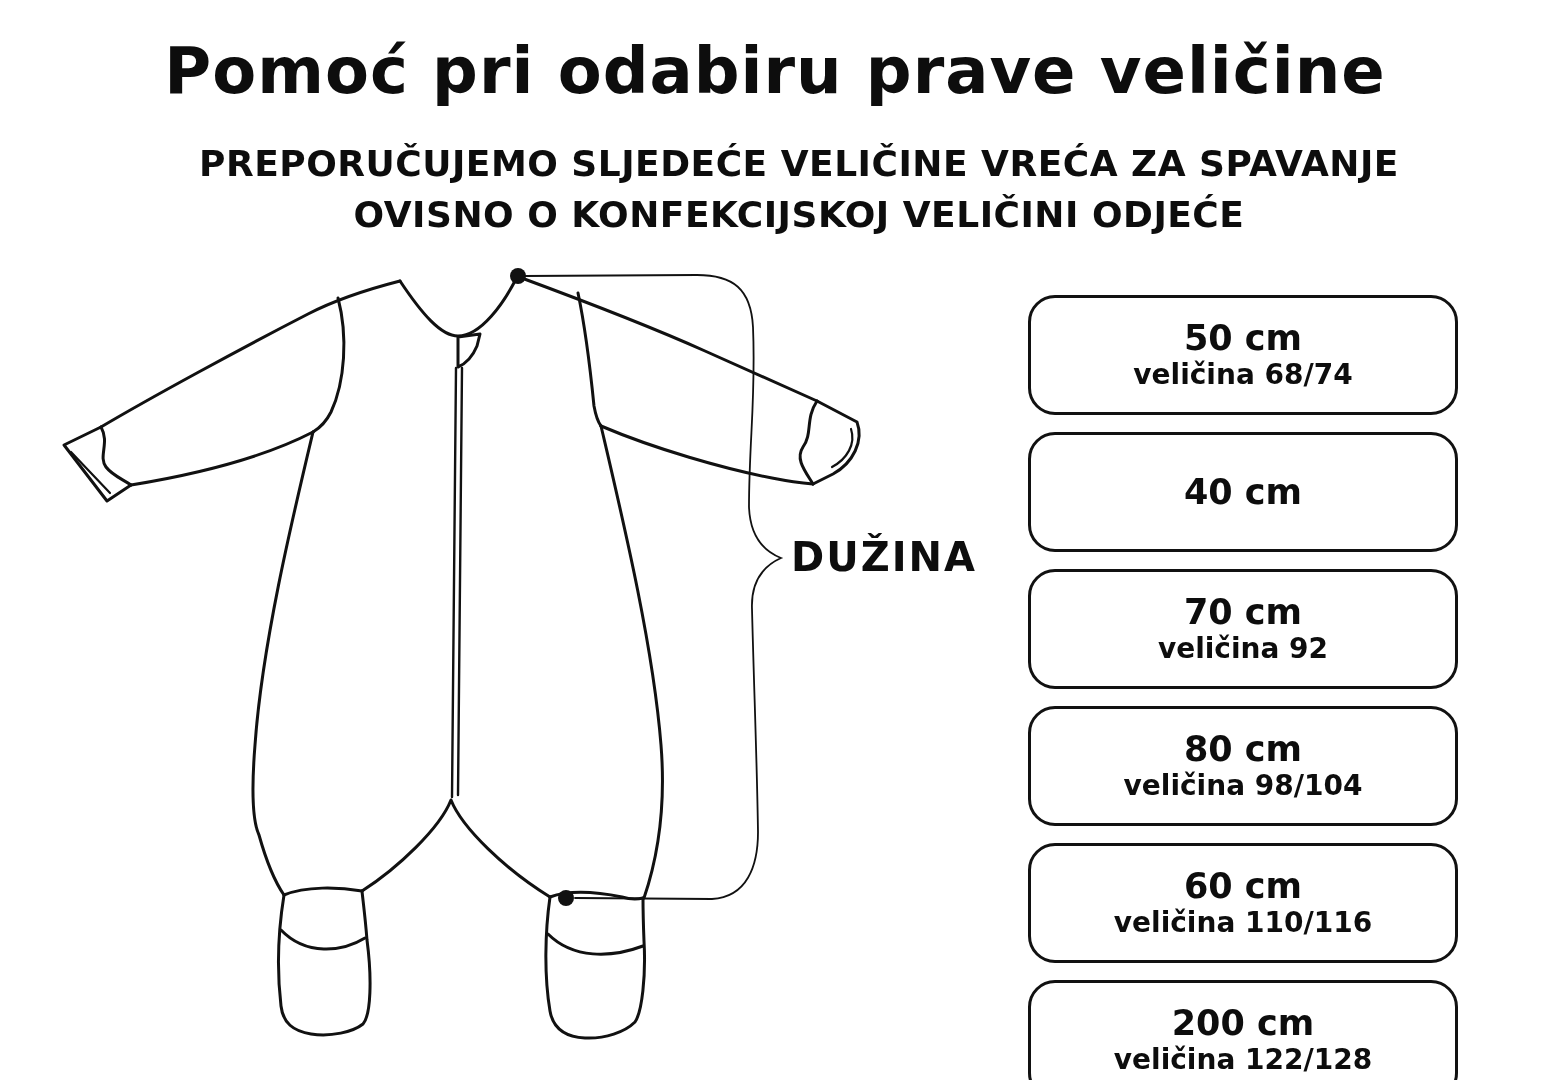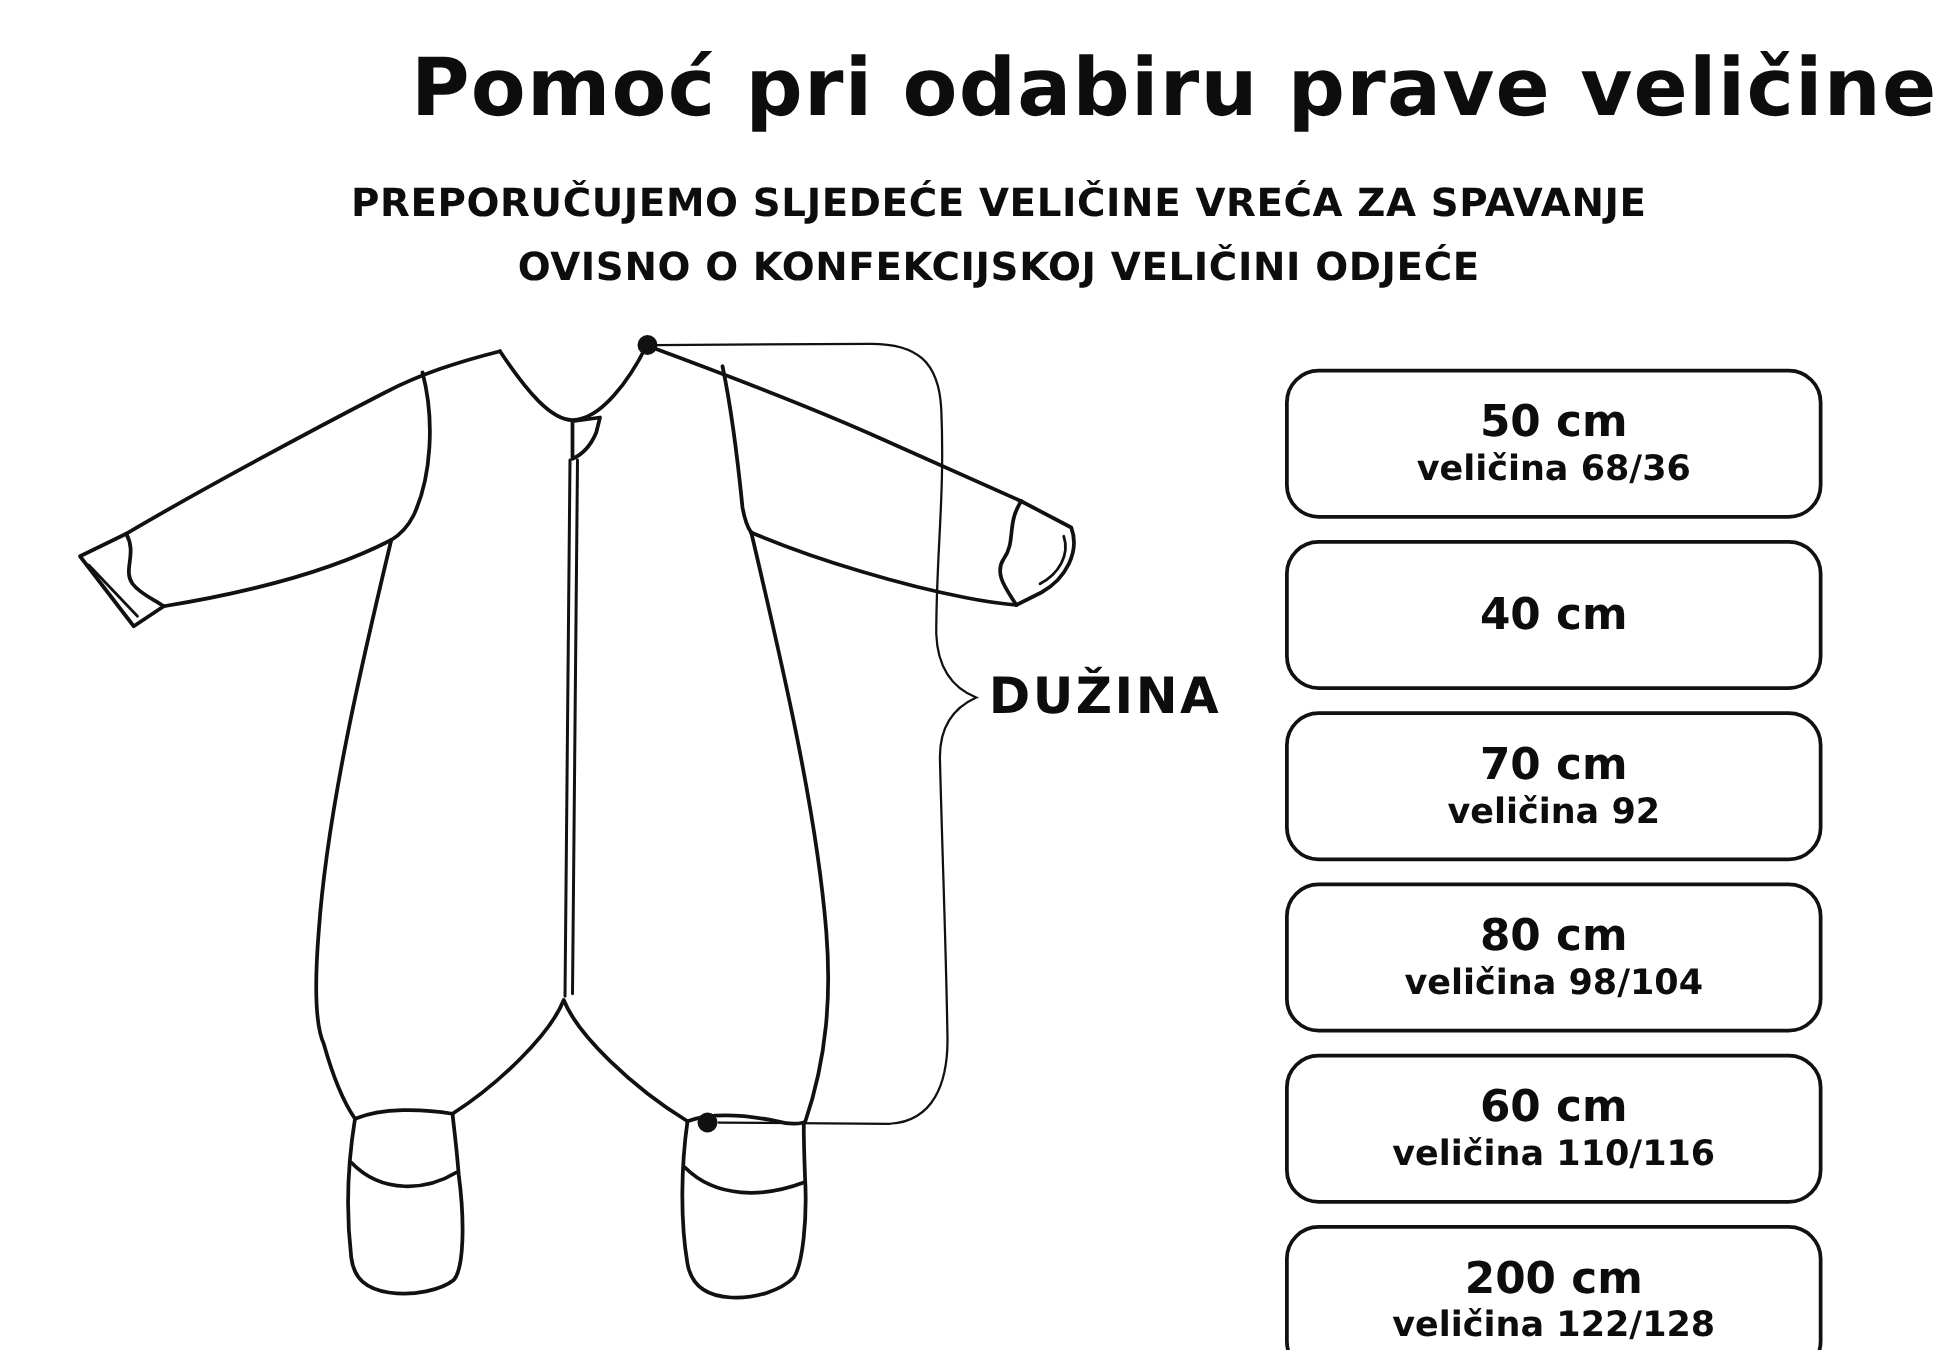--- a/index.html
+++ b/index.html
@@ -9,31 +9,31 @@
     height: 1080px;
     background: #ffffff;
     overflow: hidden;
     font-family: "DejaVu Sans", "Liberation Sans", sans-serif;
     color: #0d0d0d;
   }
   .title {
     position: absolute;
     top: 34px; left: 0; right: 0;
     margin: 0;
-    text-align: right;
+    text-align: center;
     font-size: 64px;
     font-weight: bold;
     letter-spacing: 1px;
     color: #0d0d0d;
   }
   .subtitle {
     position: absolute;
     top: 138px; left: 0; right: 0;
     text-align: center;
-    font-size: 31px;
+    font-size: 36px;
     font-weight: 600;
     line-height: 51px;
     letter-spacing: 0.5px;
     color: #0d0d0d;
     padding-left: 48px;
   }
   .diagram-svg {
     position: absolute;
     top: 0; left: 0;
     width: 1550px;
@@ -137,21 +137,21 @@
       <circle cx="518" cy="276" r="8" fill="#111111"></circle>
       <circle cx="566" cy="898" r="8" fill="#111111"></circle>
     </g>
   </svg>
 
   <div class="duzina-label">DUŽINA</div>
 
   <div class="size-list">
     <div class="size-box">
       <div class="size-cm">50 cm</div>
-      <div class="size-cloth">veličina 68/36</div>
+      <div class="size-cloth">veličina 68/74</div>
     </div>
     <div class="size-box">
       <div class="size-cm">40 cm</div>
     </div>
     <div class="size-box">
       <div class="size-cm">70 cm</div>
       <div class="size-cloth">veličina 92</div>
     </div>
     <div class="size-box">
       <div class="size-cm">80 cm</div>

